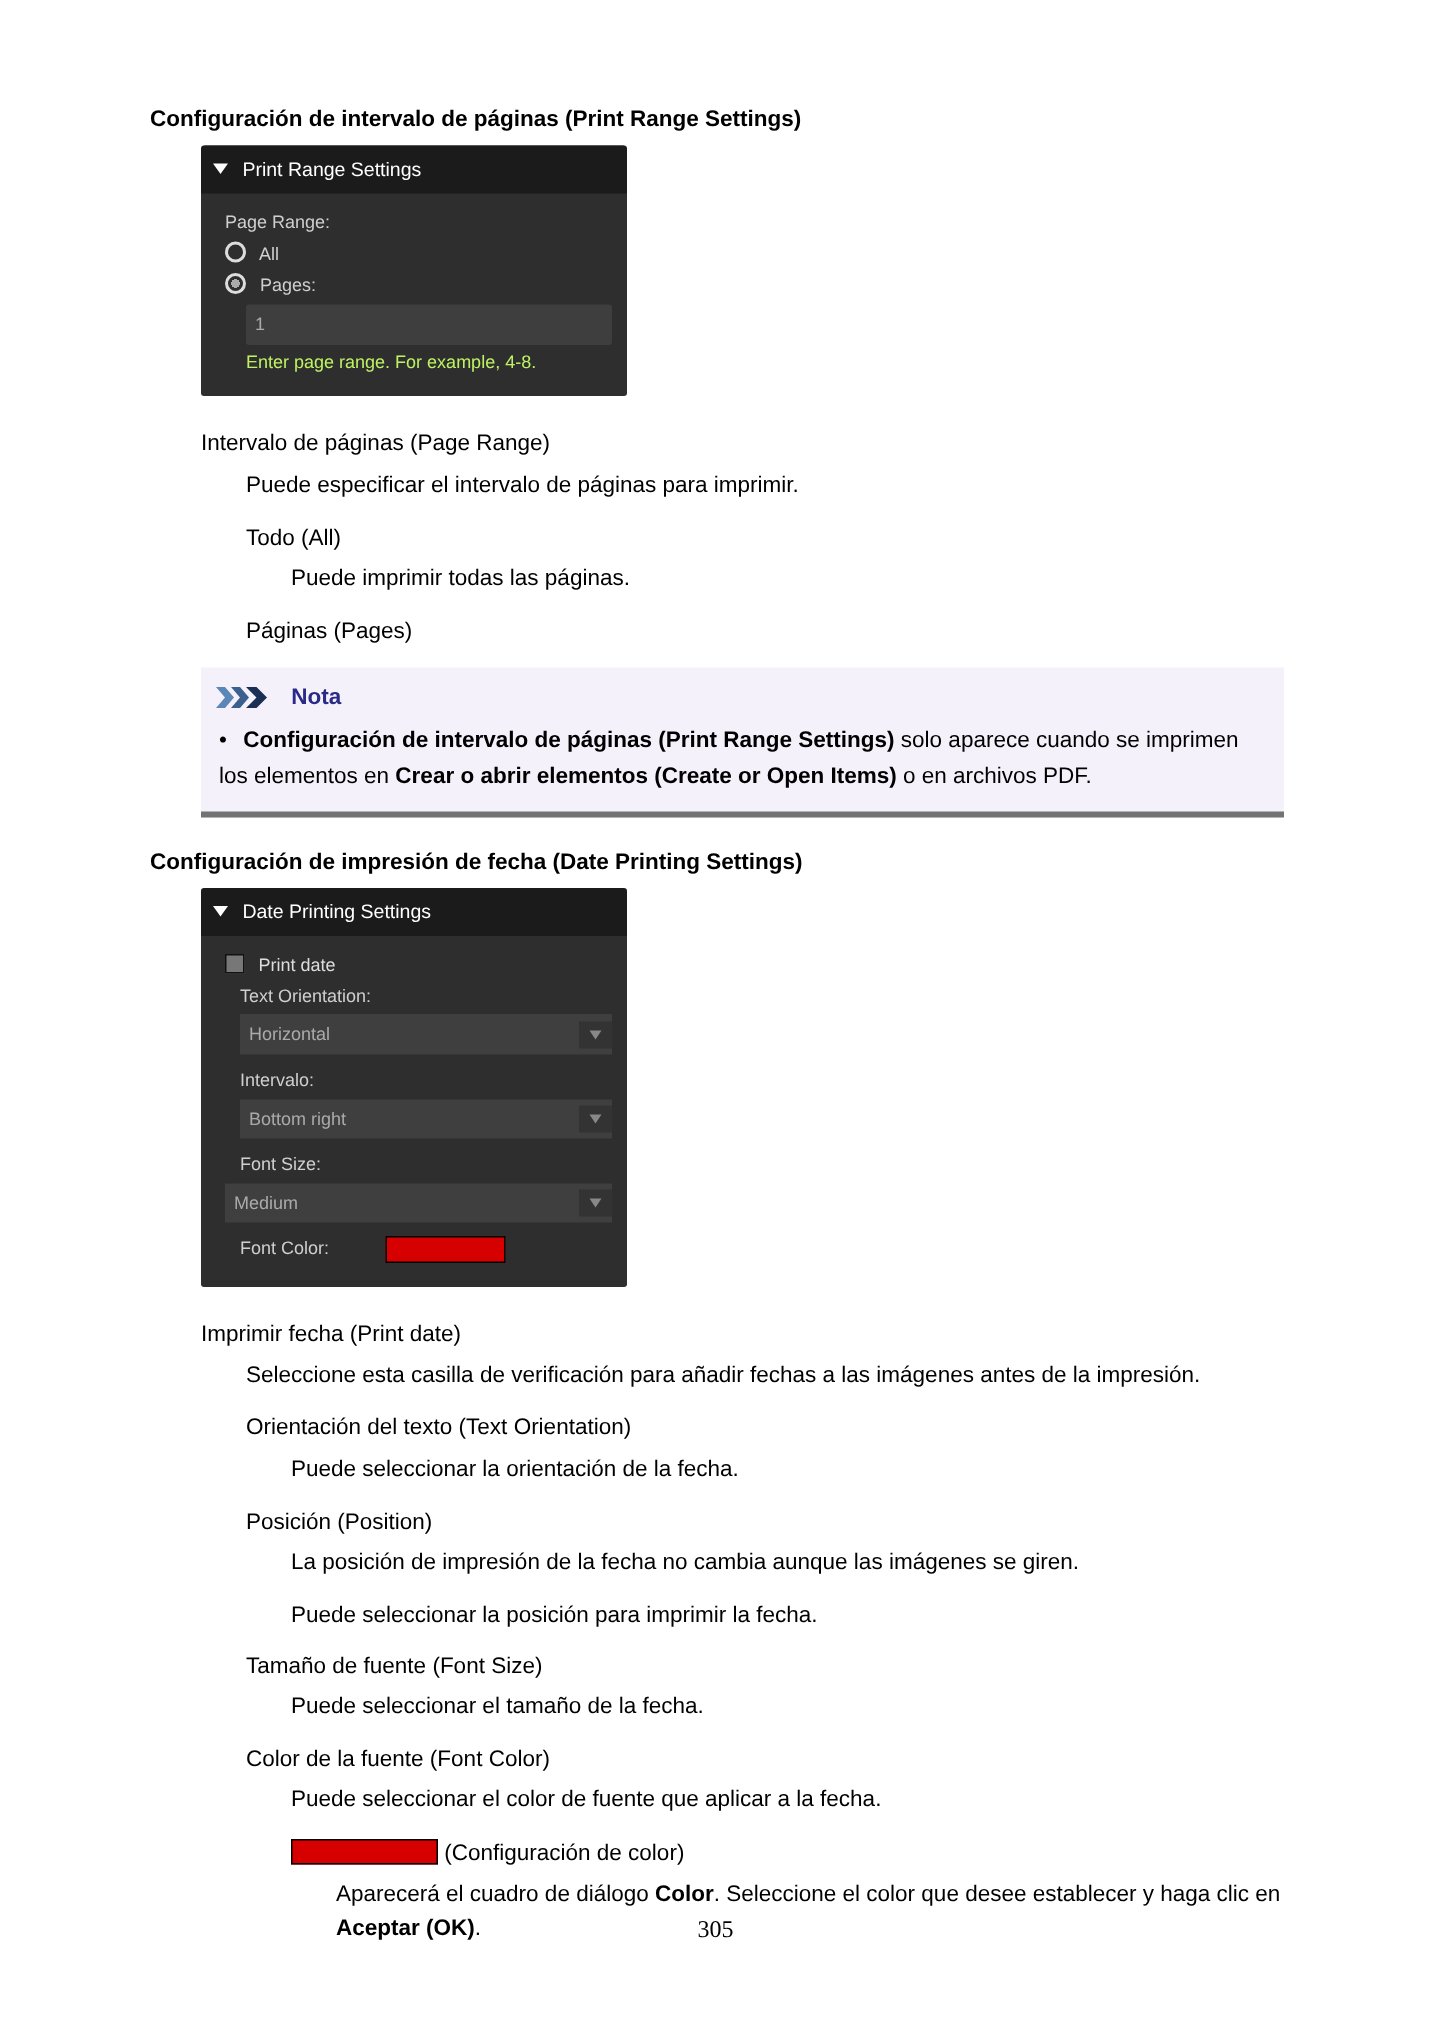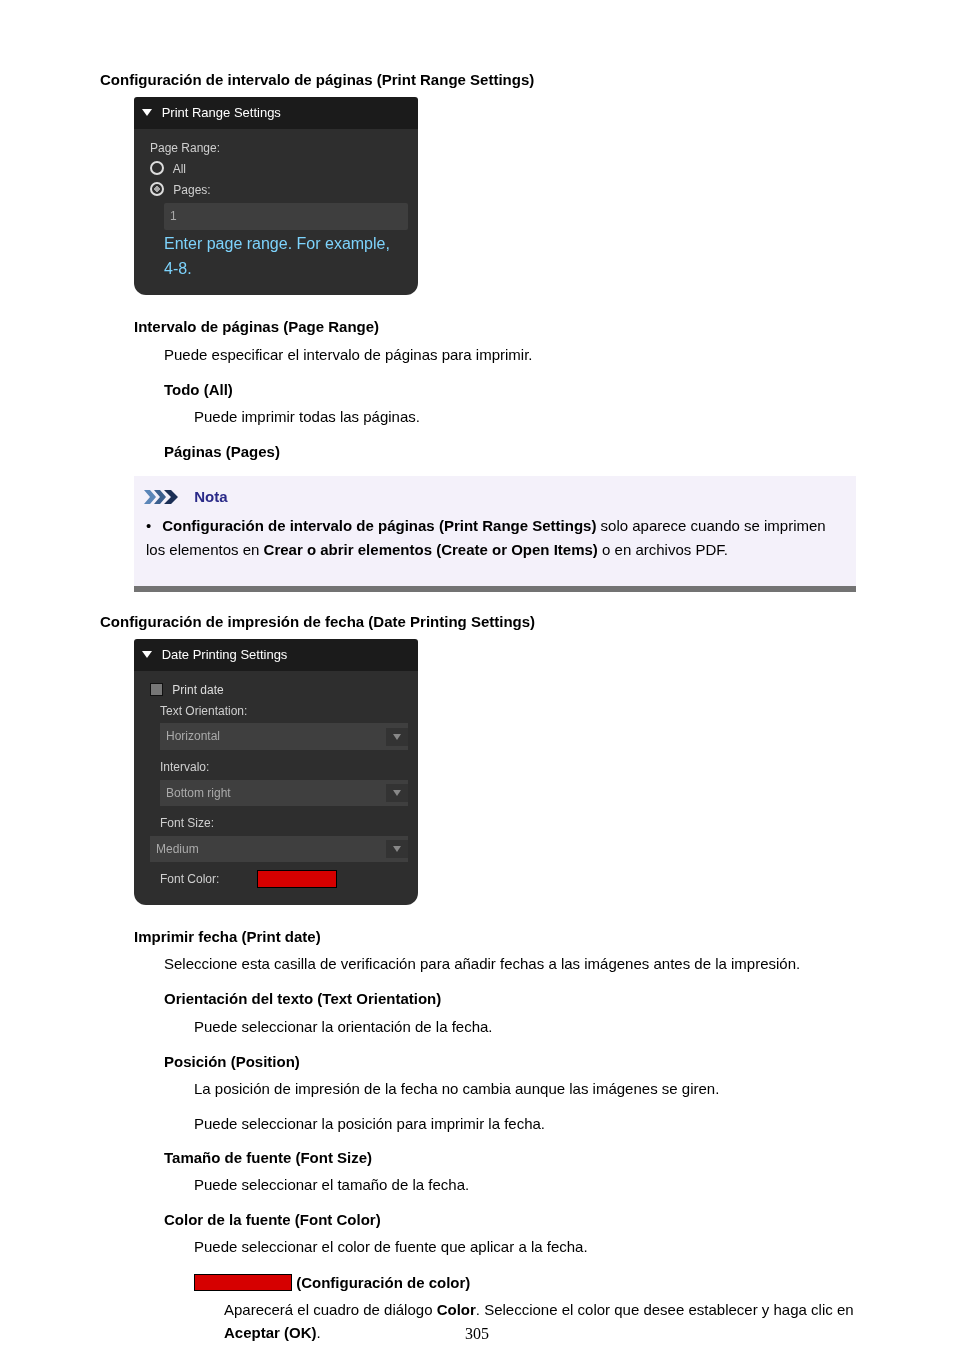--- a/index.html
+++ b/index.html
@@ -1,33 +1,33 @@
 <!DOCTYPE html>
 <html><head>
 <meta charset="utf-8">
 <style>
   html,body{margin:0;padding:0;background:#fff;font-family:Arial,Helvetica,sans-serif;color:#000;font-size:15px;line-height:1.55}
   .page{width:954px;min-height:1350px;margin:0;position:relative;padding:60px 98px 40px 100px;box-sizing:border-box}
   .h1{font-weight:bold;margin:8px 0 6px 0}
-  .panel{background:#2e2e2e;border-radius:12px;margin:4px 0 20px 34px;color:#eee;font-size:13px;width:284px;box-sizing:border-box}
+  .panel{background:#2e2e2e;border-radius:2px;margin:4px 0 20px 34px;color:#eee;font-size:13px;width:284px;box-sizing:border-box}
   .panel-hdr{background:#1b1b1b;color:#fff;padding:6px 8px;border-top-left-radius:3px;border-top-right-radius:3px}
   .tri{display:inline-block;width:0;height:0;border-left:5px solid transparent;border-right:5px solid transparent;border-top:7px solid #fff;margin-right:6px;vertical-align:1px}
   .tri-s{display:inline-block;width:0;height:0;border-left:4px solid transparent;border-right:4px solid transparent;border-top:6px solid #888}
   .panel-body{padding:8px 10px 14px 16px}
   .lbl{color:#cfcfcf;font-size:12px;margin:2px 0}
   .radio{display:inline-block;width:10px;height:10px;border:2px solid #ddd;border-radius:50%;vertical-align:-2px;margin-right:6px}
   .radio.filled{background:radial-gradient(#aaa 0 40%,transparent 41%)}
   .input{background:#3e3e3e;color:#aaa;font-size:12px;padding:4px 6px;margin:4px 0 2px 14px;border-radius:2px}
-  .hint{color:#7dd3fc;font-size:16px;margin-left:14px;margin-top:2px}
-  .dt{font-weight:bold;margin:2px 0 2px 0}
+  .hint{color:#bef264;font-size:12px;margin-left:14px;margin-top:2px}
+  .dt{font-weight:normal;margin:2px 0 2px 0}
   .dd{margin:4px 0 12px 30px}
   .sub-ind1{margin-left:34px}
   .sub-ind2{margin-left:64px}
   .sub-ind3{margin-left:94px}
-  .note-box{background:#f4f1fa;border-bottom:6px solid #737373;padding:8px 10px 25px 10px;margin:12px 0 18px 34px}
+  .note-box{background:#f4f1fa;border-bottom:4px solid #737373;padding:8px 10px 12px 10px;margin:12px 0 18px 34px}
   .note-title{font-weight:bold;color:#2a2a88;vertical-align:middle}
   .chev{display:inline-block;vertical-align:middle;margin-right:6px}
   .chev svg{display:block}
   .bullet-row{margin:6px 0 0 2px}
   .bullet{display:inline-block;width:12px;vertical-align:top}
   .cbx{display:inline-block;width:11px;height:11px;background:#777;border:1px solid #111;vertical-align:-2px;margin-right:6px}
   .sel{background:#3f3f3f;color:#aaa;font-size:12px;padding:4px 6px;margin:3px 0 8px 0;display:flex;justify-content:space-between;align-items:center}
   .sel .handle{background:#333;width:22px;height:18px;margin:-4px -6px -4px 0;display:flex;align-items:center;justify-content:center}
   .swatch{display:inline-block;width:78px;height:16px;background:#d60000;border:1px solid #000;vertical-align:-3px}
   .swatch-big{display:inline-block;width:96px;height:15px;background:#d60000;border:1px solid #000;vertical-align:-3px}
@@ -119,21 +119,21 @@
             <span class="tri-s"></span>
           </span>
       </div>
       <div class="lbl" style="margin-left:10px">Font Size:</div>
       <div class="sel" style="">
         <span>Medium</span>
         <span class="handle">
             <span class="tri-s"></span>
           </span>
       </div>
-      <div class="lbl" style="margin-left:10px;display:flex;gap:38px">
+      <div class="lbl" style="margin-left:10px;display:flex;align-items:center;gap:38px">
         <span>Font Color:</span>
         <span class="swatch"></span>
       </div>
     </div>
   </div>
 
   <div class="sub-ind1">
     <div class="dt">Imprimir fecha (Print date)</div>
     <div class="dd">Seleccione esta casilla de verificación para añadir fechas a las imágenes antes de la impresión.</div>
   </div>

